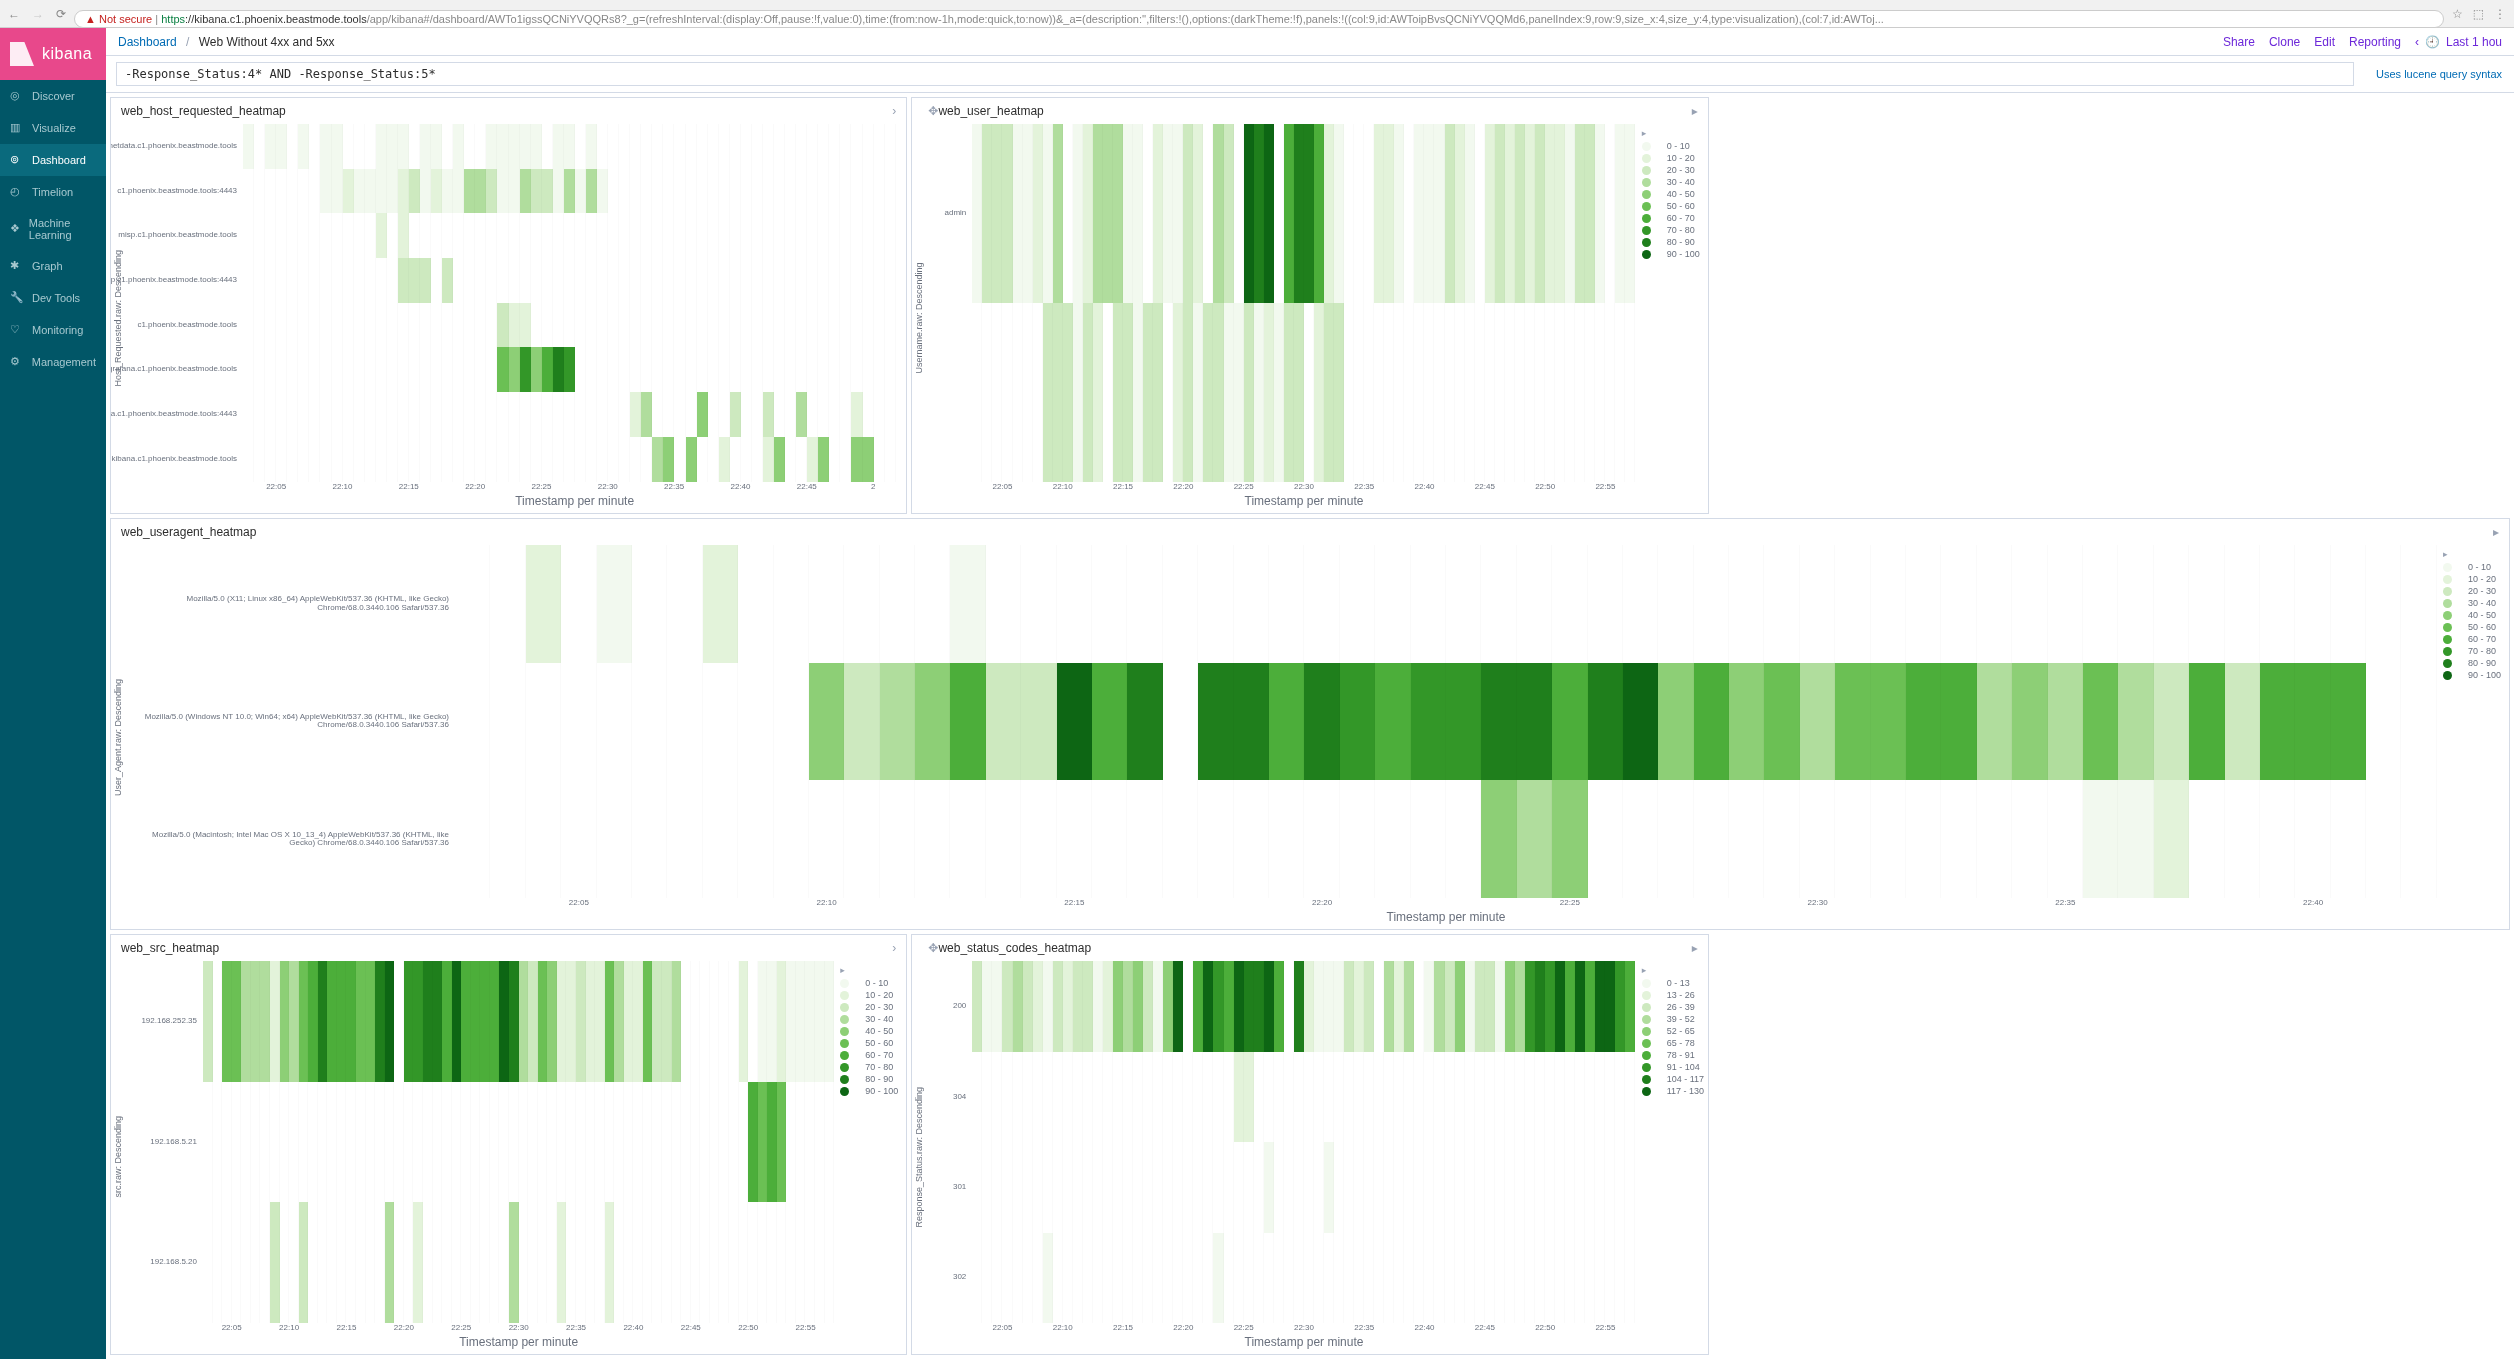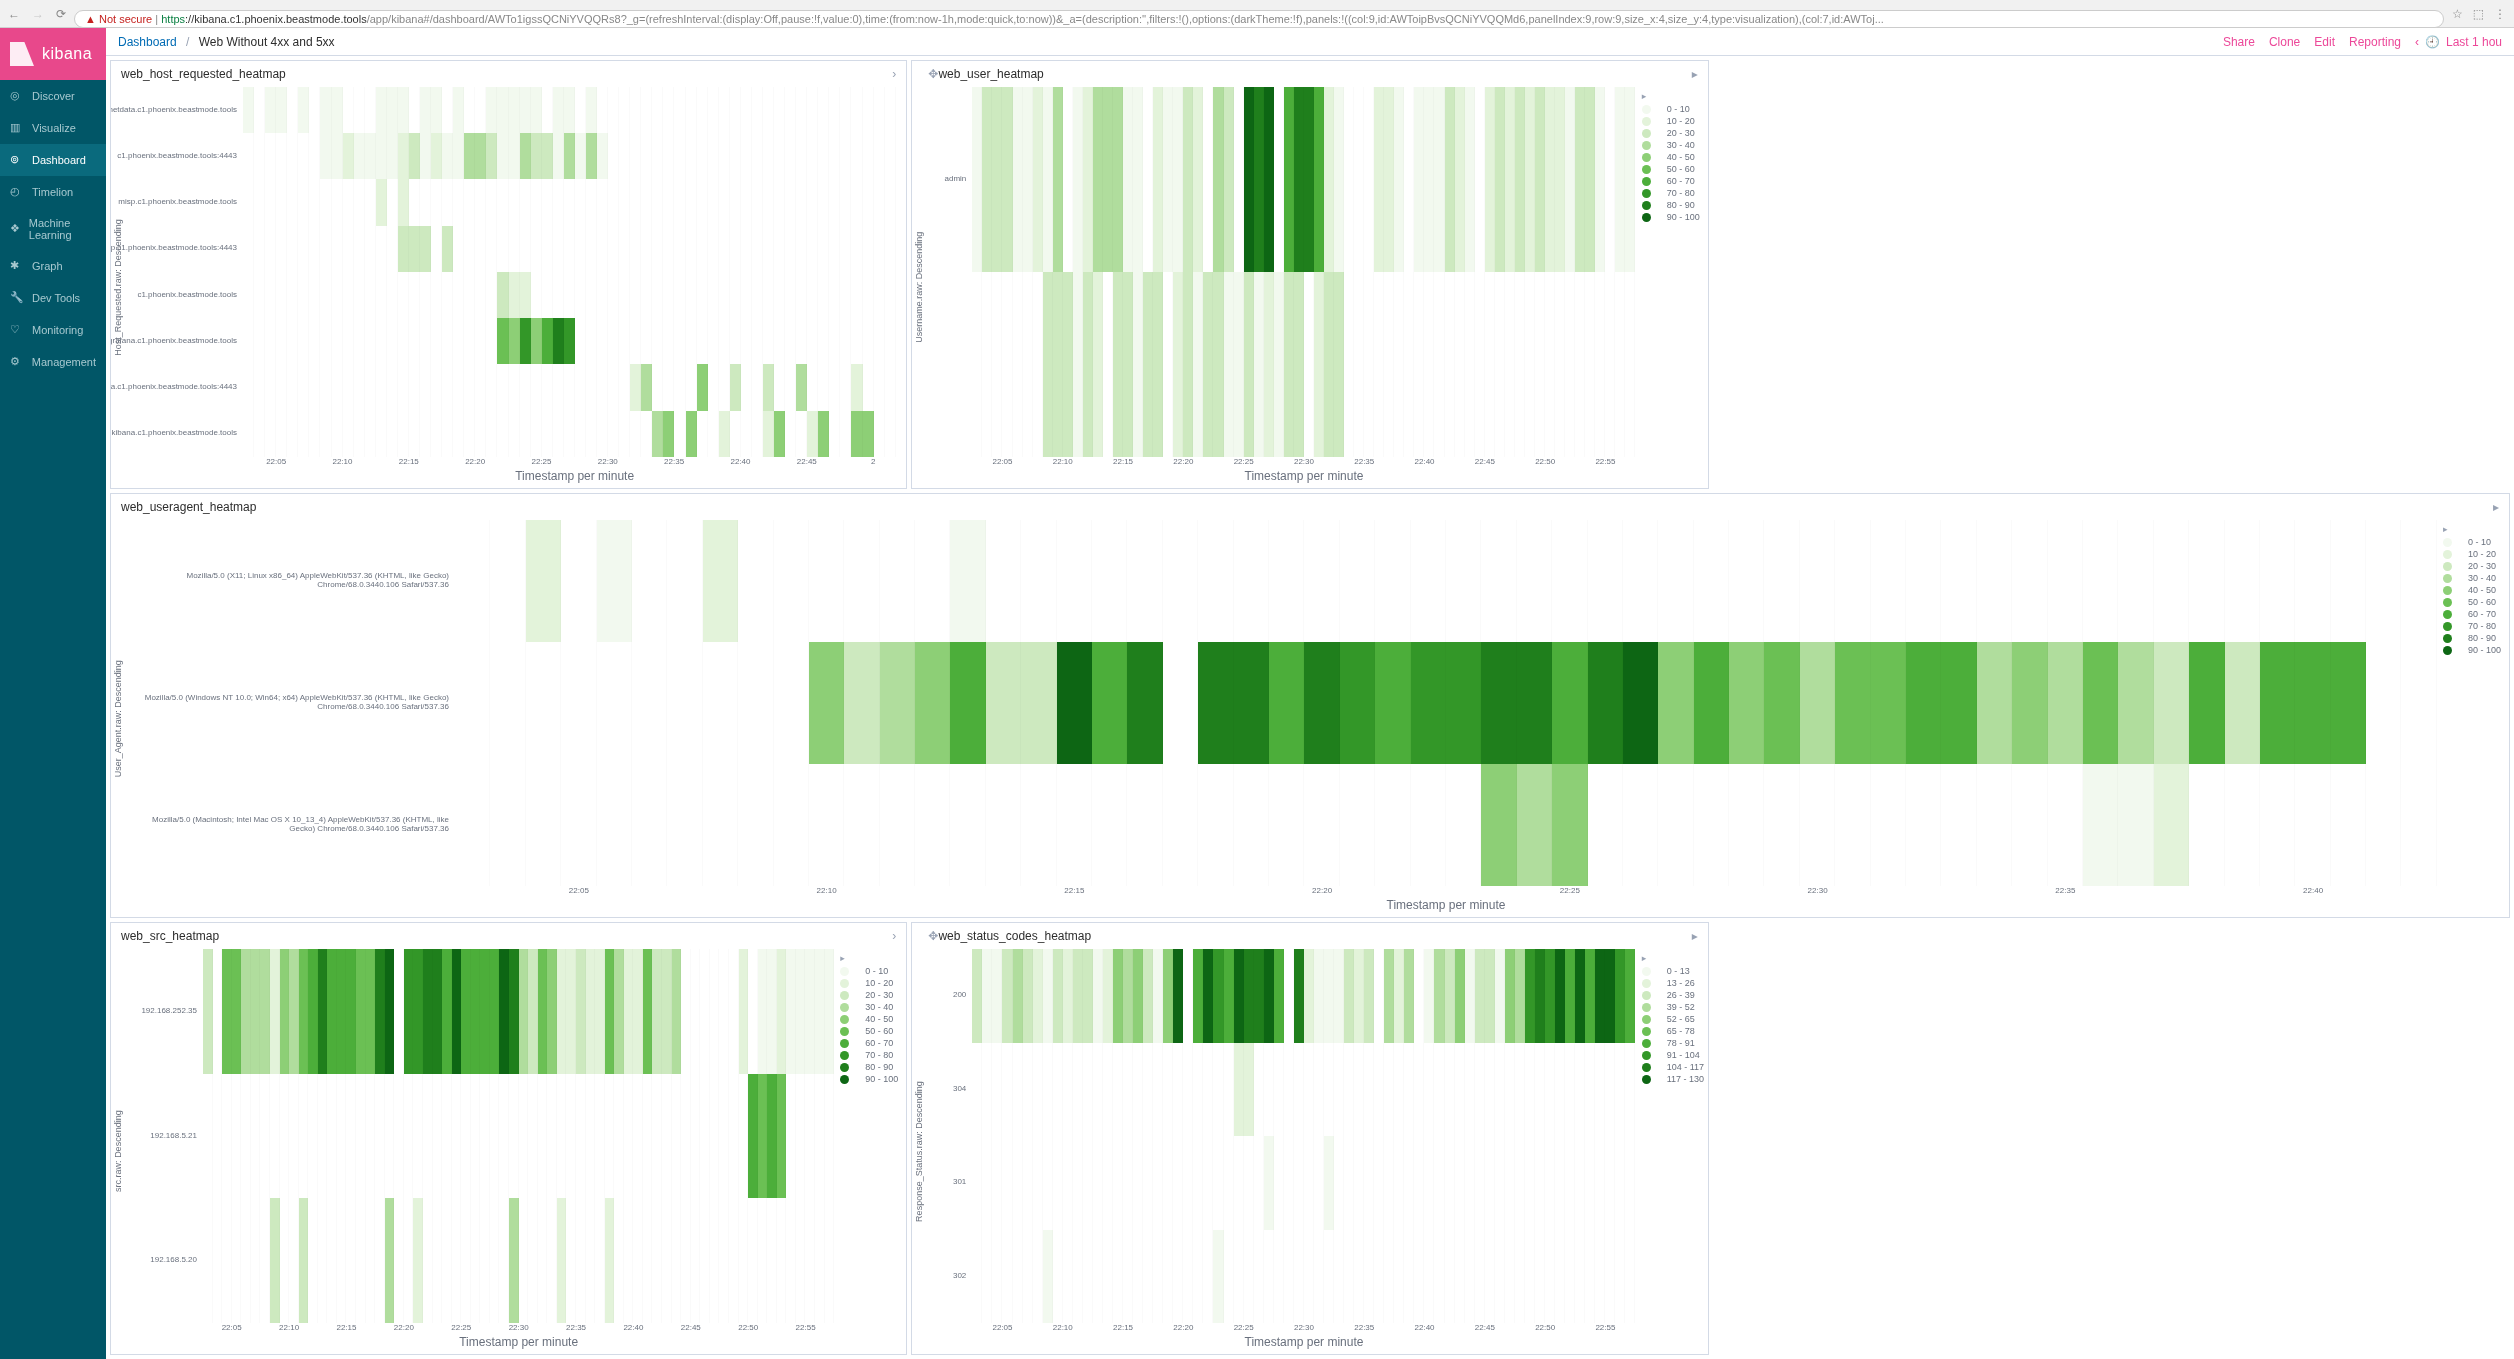--- a/index.html
+++ b/index.html
@@ -21,21 +21,21 @@
 .logo-text { color: #fff; font-size: 16px; font-weight: 300; letter-spacing: .5px; }
 .nav-item { display: flex; align-items: center; gap: 8px; padding: 9px 10px; cursor: pointer; color: #a8c9d0; }
 .nav-item.active { background: #0a6a7d; color: #fff; }
 .nav-icon { width: 14px; height: 14px; display: inline-block; }
 
 .main { flex: 1; display: flex; flex-direction: column; overflow: hidden; }
 .topbar { height: 28px; border-bottom: 1px solid #d3dae6; display: flex; align-items: center; padding: 2px 12px; font-size: 12px; }
 .breadcrumbs { flex: 1; }
 .breadcrumbs a { color: #006bb4; text-decoration: none; }
 .breadcrumbs .sep { color: #98a2b3; margin: 0 6px; }
-.top-actions { display: flex; gap: 14px; align-items: center; color: #ec4899; }
+.top-actions { display: flex; gap: 14px; align-items: center; color: #6d28d9; }
 .time-range { display: flex; align-items: center; gap: 6px; }
 
 .query-row { display: flex; align-items: center; border-bottom: 1px solid #d3dae6; }
 .query-input { flex: 1; margin: 6px 10px; border: 1px solid #d3dae6; padding: 4px 8px; font-family: monospace; font-size: 12px; color: #2d2d2d; background: #fff; }
 .lucene { padding: 0 12px; color: #006bb4; font-size: 11px; }
 
 .filter-row { padding: 6px 12px; border-bottom: 1px solid #d3dae6; font-size: 12px; }
 .filter-row a { color: #006bb4; text-decoration: none; }
 
 .dash { flex: 1; overflow: auto; padding: 4px; display: grid; grid-template-columns: 1fr 1fr 1fr; gap: 4px; background: #fff; }
@@ -168,20 +168,24 @@
         <span>Edit</span>
         <span>Reporting</span>
         <span class="time-range">
           <span>‹</span>
           <span>🕘</span>
           <span>Last 1 hou</span>
         </span>
       </div>
     </div>
 
+    <div class="query-row">
+      <input class="query-input" value="-Response_Status:4* AND -Response_Status:5*" style="">
+      <span class="lucene">Uses lucene query syntax</span>
+    </div>
 
 
     <div class="dash" id="dash">
     <div class="panel ">
       <div class="panel-head">
 
         <span>web_host_requested_heatmap</span>
         <span class="sp"></span>
         <span class="ctrl">›</span>
       </div>

